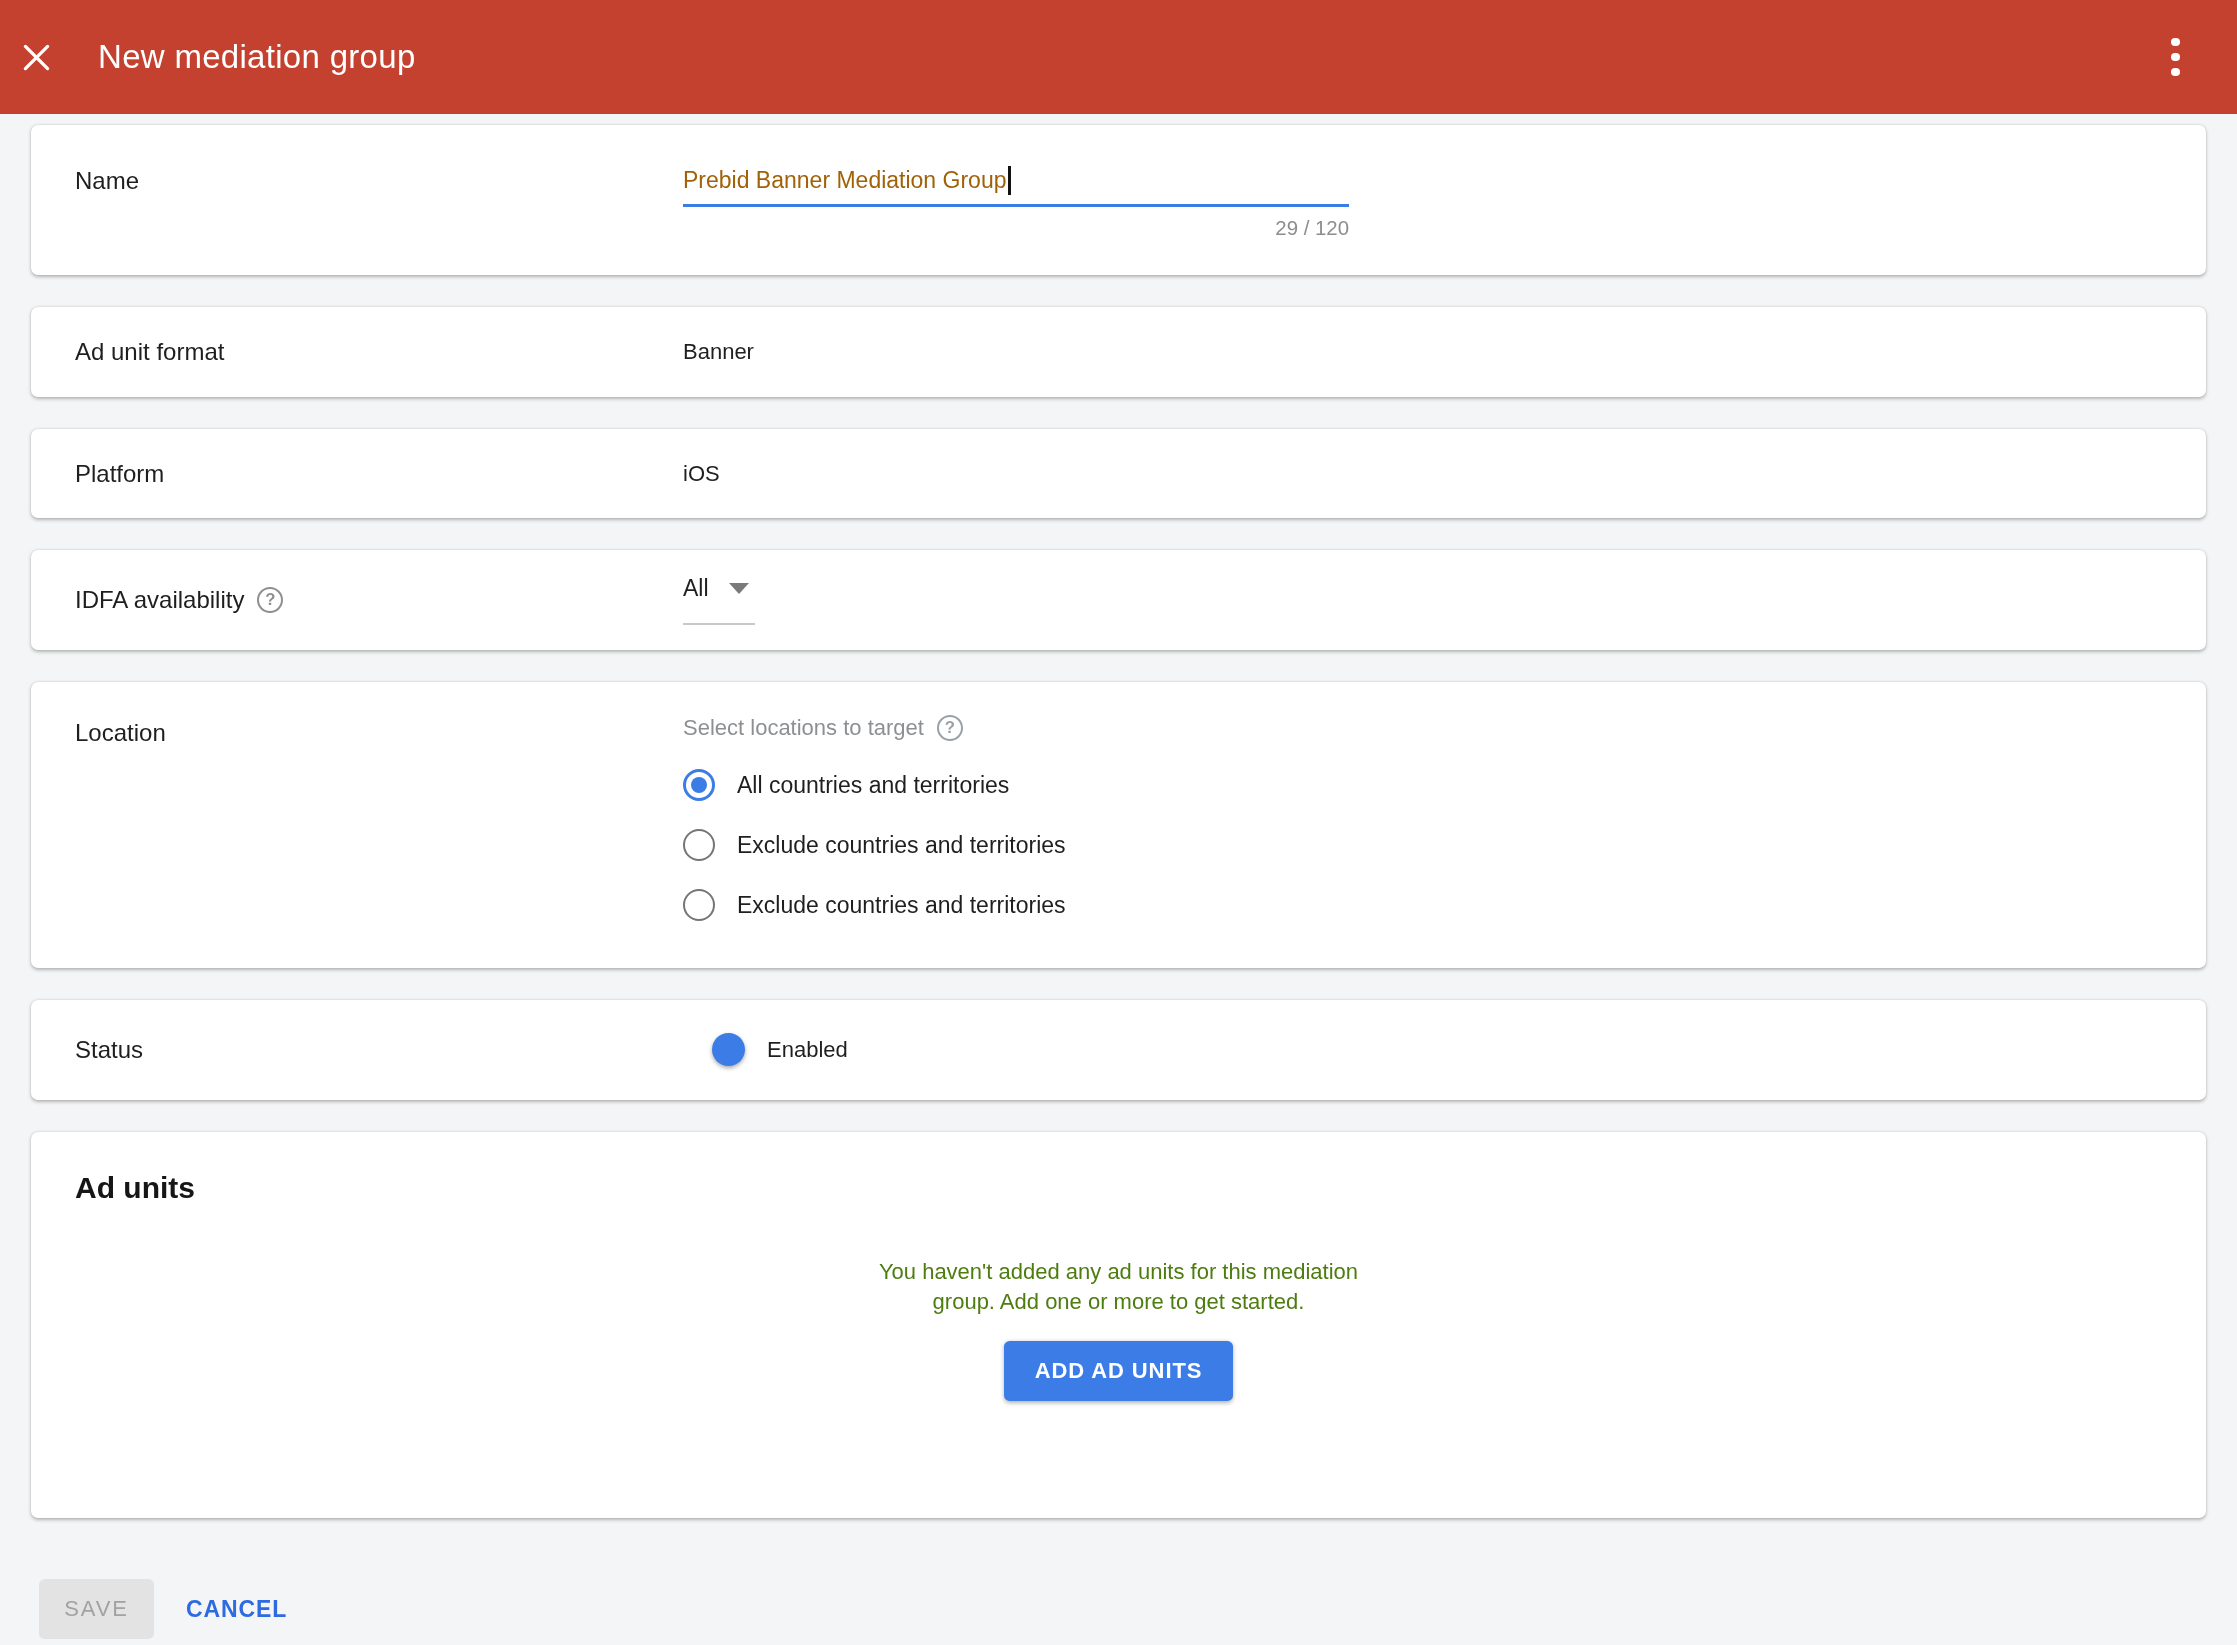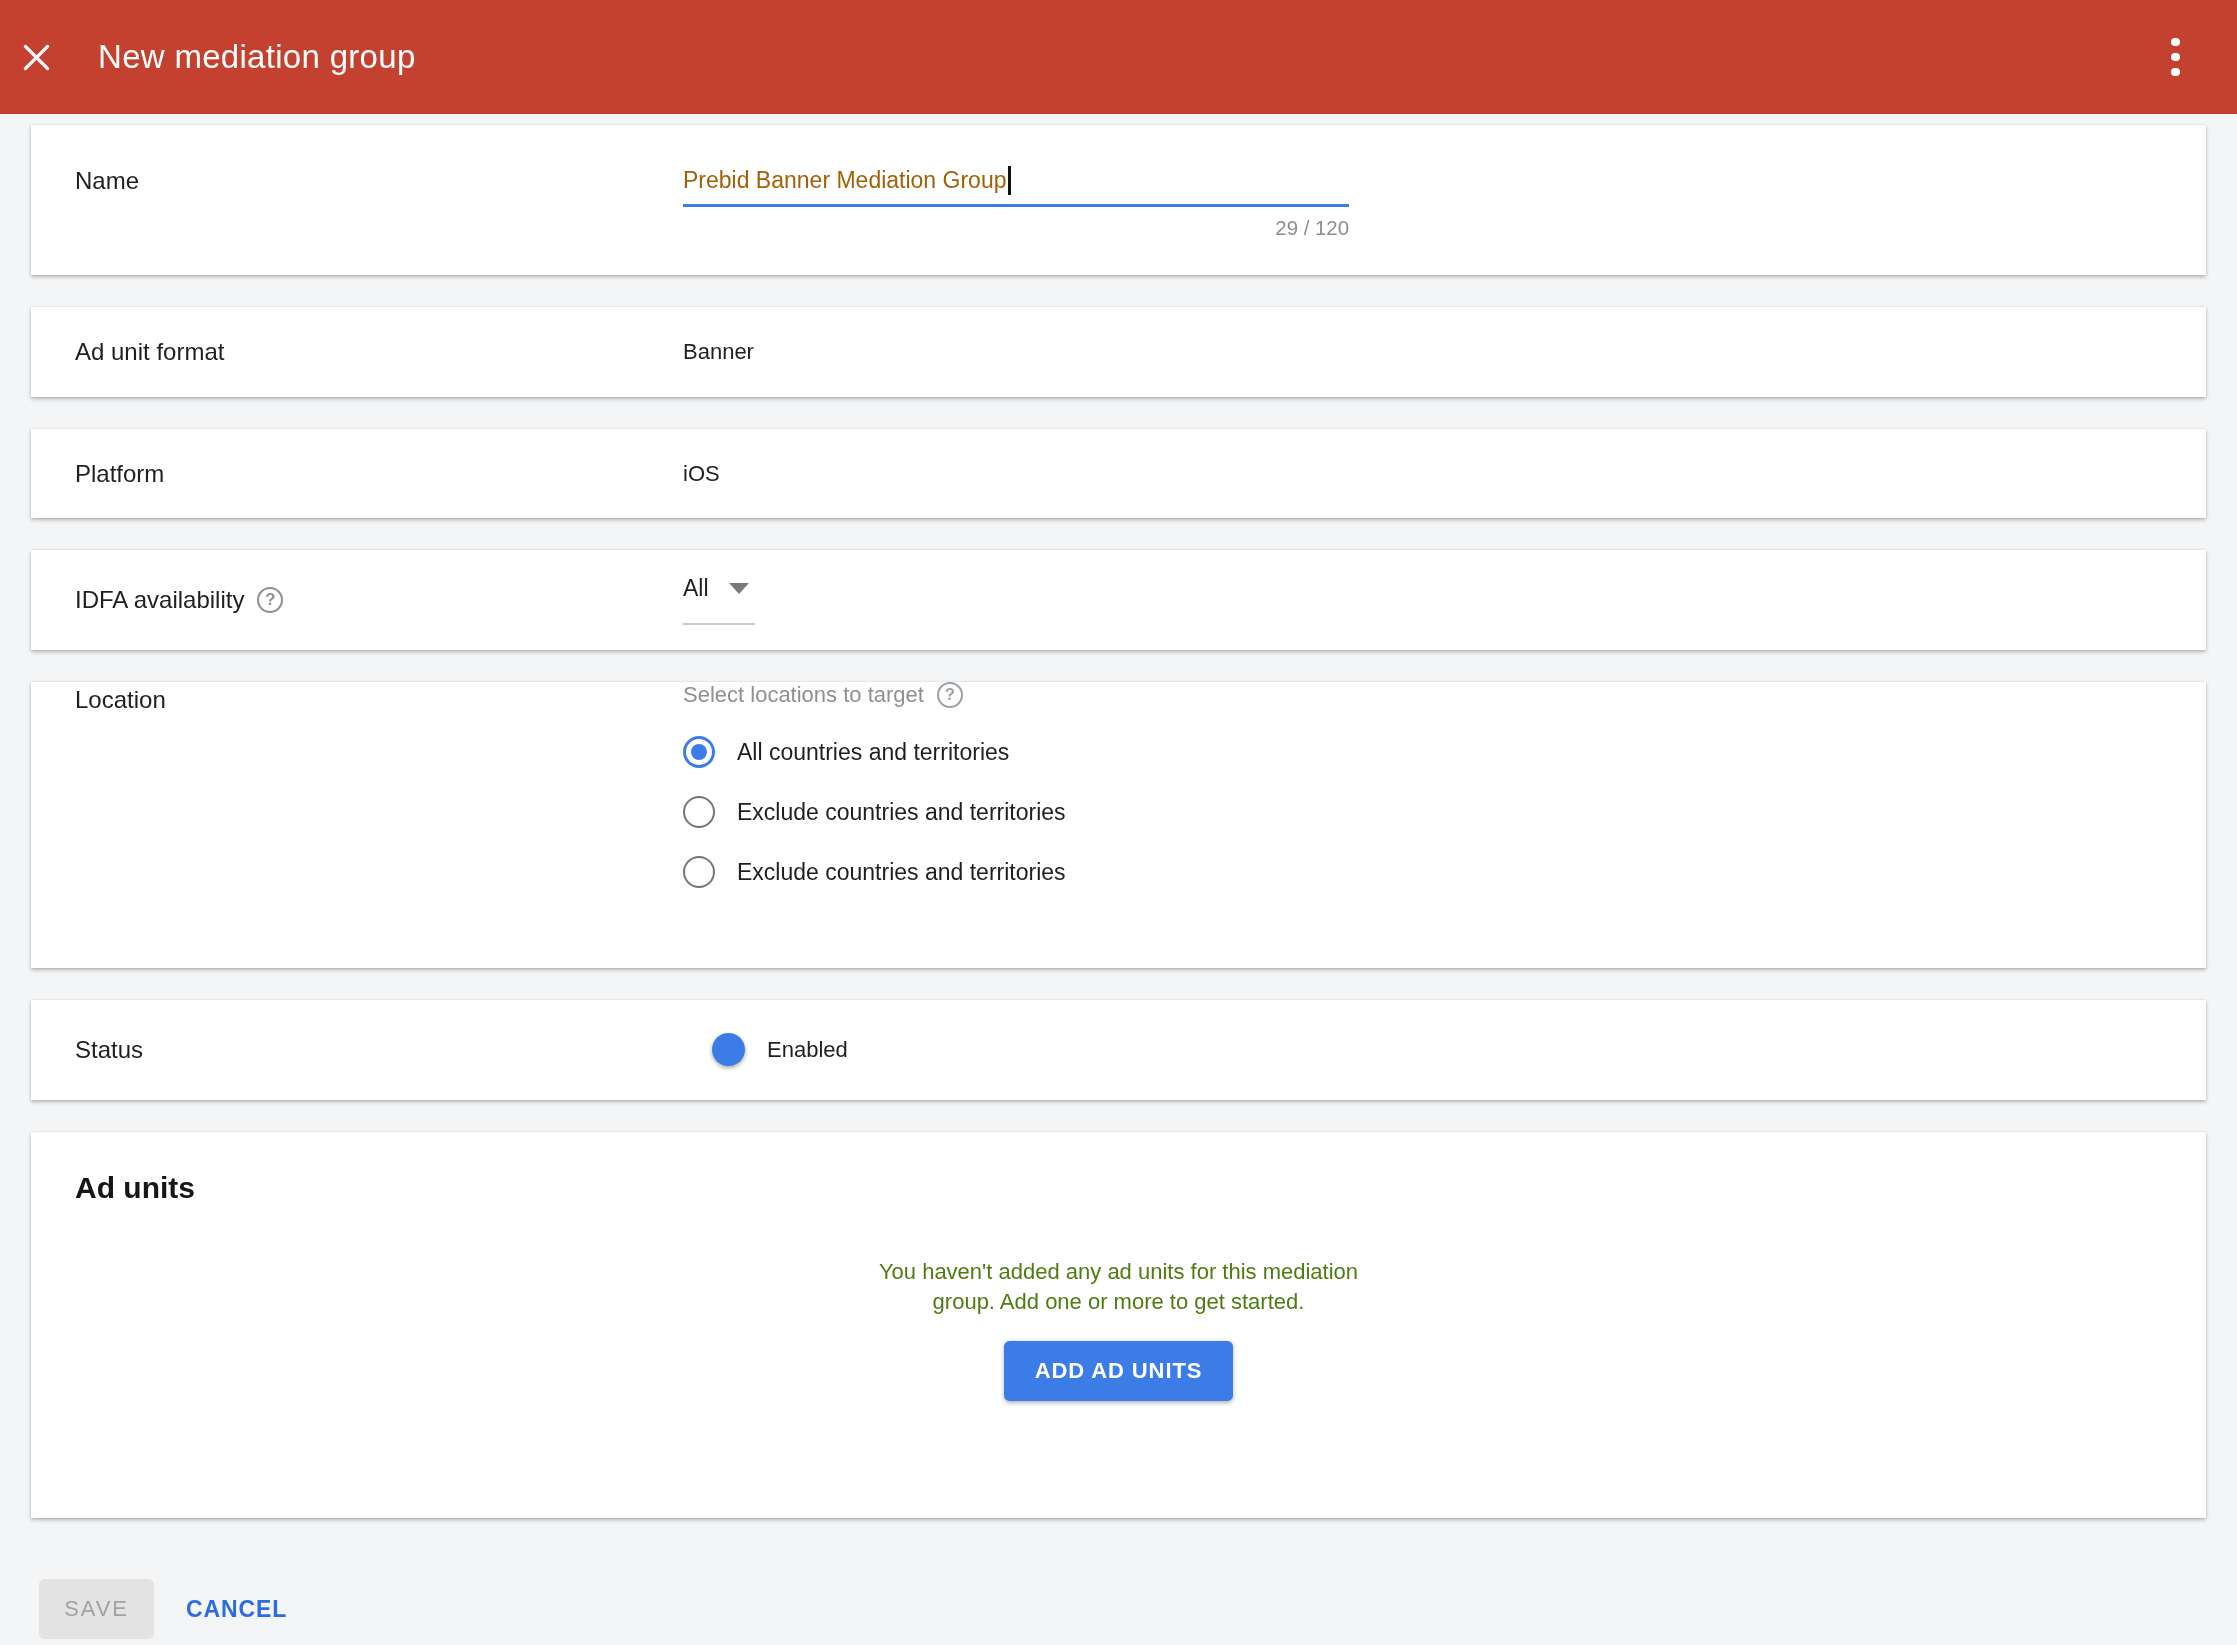--- a/index.html
+++ b/index.html
@@ -33,20 +33,21 @@
   }
   .kebab { flex-direction:column; gap:6.5px; width:37px; height:56px; }
   .kebab .dot { width:8.3px; height:8.3px; border-radius:50%; background:#FFFFFF; }
 
   
   main { display:block; }
   .card {
     background:#FFFFFF;
     margin:0 31px 32px 31px;
     box-shadow:0 1.9px 3.7px rgba(0,0,0,0.26), 0 0 1.9px rgba(0,0,0,0.10);
+    border-radius:7px;
   }
   .card.first { margin-top:11px; }
   .row-card { display:flex; padding-left:44px; }
   .v-center { align-items:center; }
   .label-col {
     width:608px;
     flex:0 0 608px;
     font-size:24px;
     color:#1F1F1F;
     display:flex; align-items:center;
@@ -89,21 +90,21 @@
   .dropdown-value { font-size:23px; color:#1F1F1F; }
   .dropdown-arrow {
     width:0; height:0; margin-left:20.4px;
     border-left:10.2px solid transparent;
     border-right:10.2px solid transparent;
     border-top:11px solid #7A7A7A;
   }
   .dropdown-underline { width:72px; height:1.9px; background:#C9C9C9; margin-top:20.4px; }
 
   
-  .location-card { height:286px; }
+  .location-card { height:286px; padding-top:33px; }
   .location-card .label-col { align-items:flex-start; padding-top:3.7px; }
   .hint-row { display:flex; align-items:center; color:#8D9093; font-size:22px; }
   .radio-row {
     display:flex; align-items:center;
     margin-top:28px; cursor:pointer;
   }
   .radio-row:first-of-type { margin-top:30px; }
   .radio {
     width:32px; height:32px; border-radius:50%;
     border:2.8px solid #757575; flex:0 0 auto;

